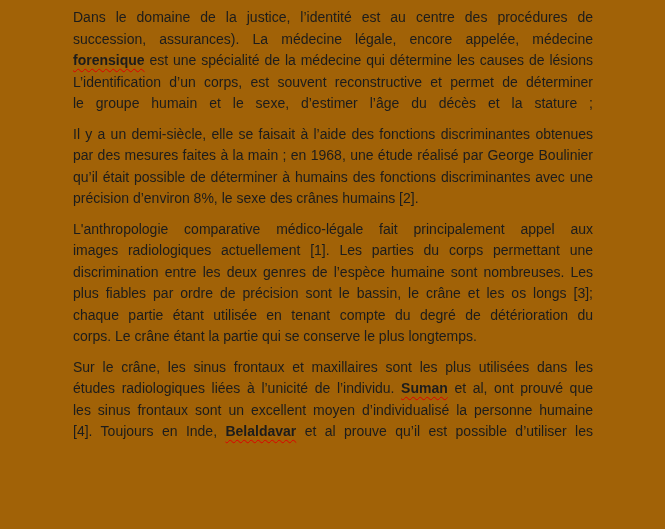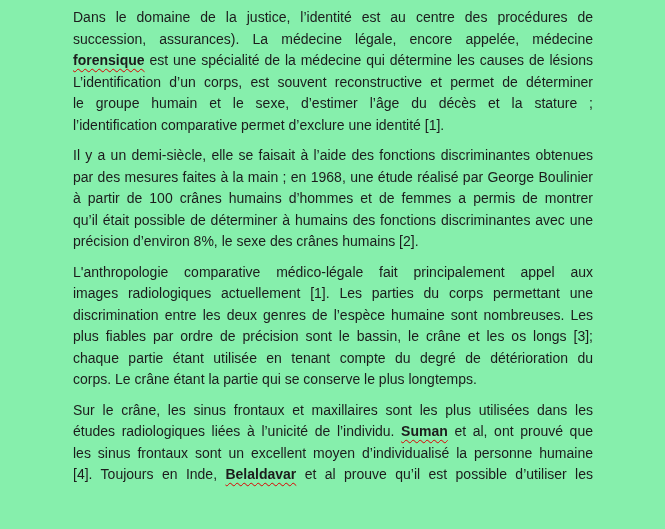--- a/index.html
+++ b/index.html
@@ -11,21 +11,21 @@
     height: 529px;
     overflow: hidden;
     background: #ffffff;
     font-family: "Liberation Sans", sans-serif;
   }
   .page {
     box-sizing: border-box;
     width: 665px;
     height: 529px;
     padding: 7px 72px 0 73px;
-    background: #86efac;
+    background: #a16207;
   }
   .doc-body {
     width: 520px;
     color: #1c1c1c;
     font-size: 14px;
     line-height: 21.5px;
   }
   .paragraph {
     margin: 0 0 9px 0;
   }
@@ -50,26 +50,24 @@
 <body>
 
 <div class="page">
   <div class="doc-body">
       <div class="paragraph">
         <div class="line">Dans le domaine de la justice, l’identité est au centre des procédures de</div>
         <div class="line">succession, assurances). La médecine légale, encore appelée, médecine</div>
         <div class="line"><span class="squiggle">forensique</span> est une spécialité de la médecine qui détermine les causes de lésions</div>
         <div class="line">L’identification d’un corps, est souvent reconstructive et permet de déterminer</div>
         <div class="line">le groupe humain et le sexe, d’estimer l’âge du décès et la stature ;</div>
-        <div class="line last">l’identification comparative permet d’exclure une identité [1].</div>
       </div>
       <div class="paragraph">
         <div class="line">Il y a un demi-siècle, elle se faisait à l’aide des fonctions discriminantes obtenues</div>
         <div class="line">par des mesures faites à la main ; en 1968, une étude réalisé par George Boulinier</div>
-        <div class="line">à partir de 100 crânes humains d’hommes et de femmes a permis de montrer</div>
         <div class="line">qu’il était possible de déterminer à humains des fonctions discriminantes avec une</div>
         <div class="line last">précision d’environ 8%, le sexe des crânes humains [2].</div>
       </div>
       <div class="paragraph">
         <div class="line">L'anthropologie comparative médico-légale fait principalement appel aux</div>
         <div class="line">images radiologiques actuellement [1]. Les parties du corps permettant une</div>
         <div class="line">discrimination entre les deux genres de l’espèce humaine sont nombreuses. Les</div>
         <div class="line">plus fiables par ordre de précision sont le bassin, le crâne et les os longs [3];</div>
         <div class="line">chaque partie étant utilisée en tenant compte du degré de détérioration du</div>
         <div class="line last">corps. Le crâne étant la partie qui se conserve le plus longtemps.</div>

